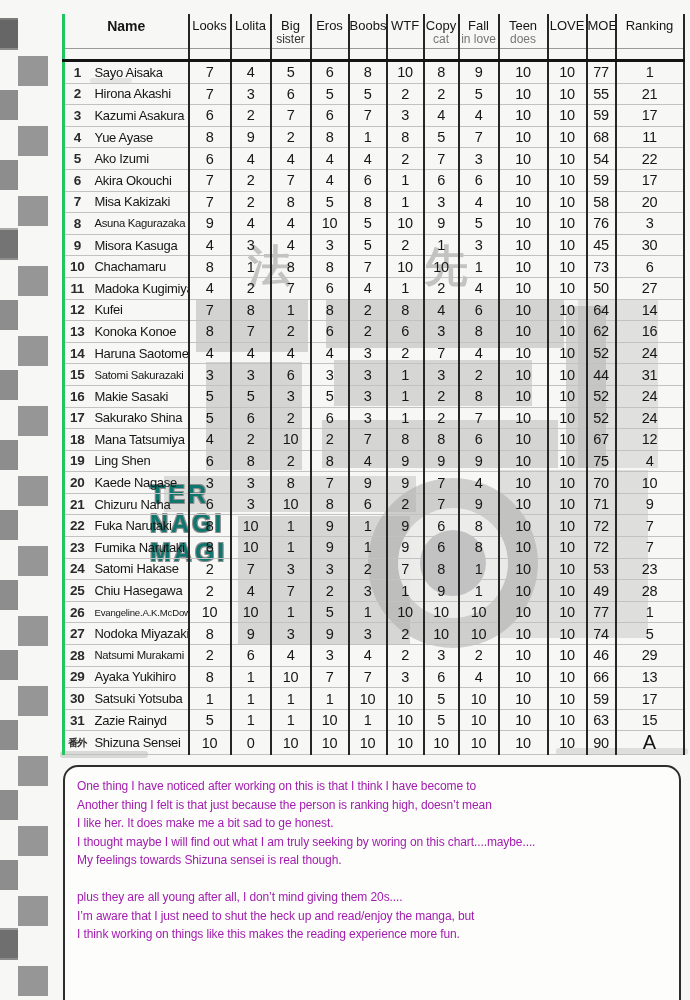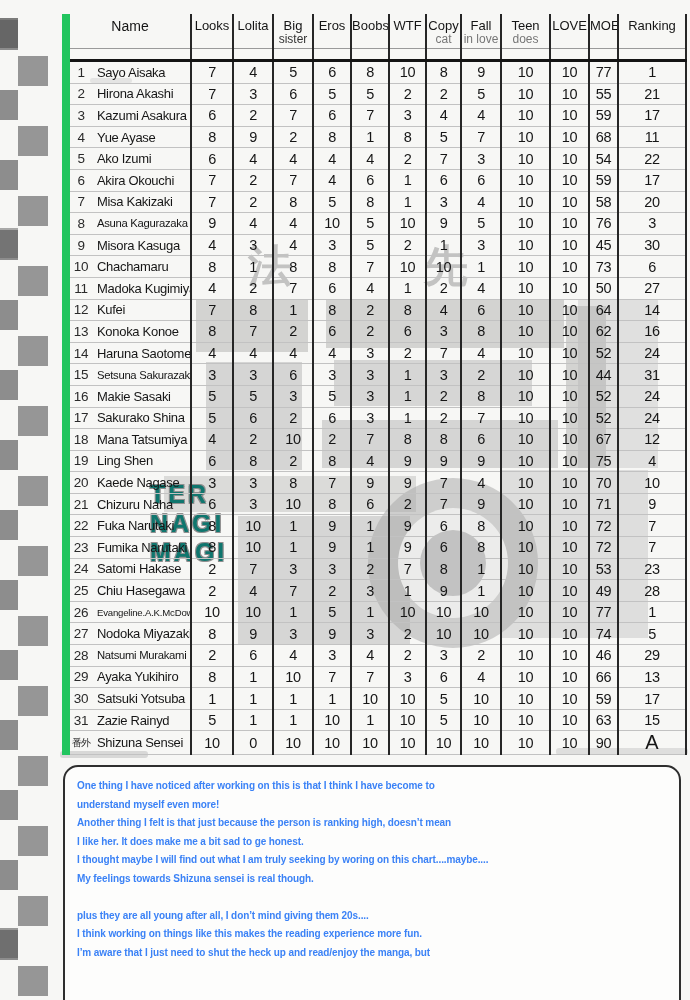--- a/index.html
+++ b/index.html
@@ -25,36 +25,36 @@
   
   table.rt{position:absolute;left:62px;top:14px;width:620px;border-collapse:collapse;table-layout:fixed;z-index:3;}
   .rt th,.rt td{padding:0;margin:0;background:transparent;overflow:hidden;white-space:nowrap;}
   .rt th{font-weight:normal;font-size:13px;vertical-align:top;padding-top:4px;text-align:center;color:#151515;height:30px;}
   .rt th.name-h{font-size:14px;}
   .hdr-sub{display:block;font-size:12px;color:#333;line-height:13px;}
   .rt thead th:nth-child(8) .hdr-sub,
   .rt thead th:nth-child(9) .hdr-sub,
   .rt thead th:nth-child(10) .hdr-sub{color:#767676;}
   .rt th,.rt td{border-right:2px solid #262626;}
-  .rt th:first-child,.rt td.numc{border-left:8px solid #22c55e;}
+  .rt th:first-child,.rt td.numc{border-left:3px solid #22c55e;font-weight:bold;}
   .rt td.numc{border-right:none;}
   .rt thead tr.hd th{border-bottom:1px solid #9a9a9a;}
   .rt thead tr.band td{height:10px;border-bottom:3px solid #141414;}
   .rt tbody td{height:20.6px;border-bottom:1px solid #c2c2c2;text-align:center;font-size:14.5px;letter-spacing:-0.3px;color:#161616;}
   .rt tbody td.numc{font-size:13.5px;color:#2a2a2a;}
   .rt tbody td.numc.cjk{font-size:10px;letter-spacing:-1px;margin-top:6px;}
   .rt tbody td.namec{text-align:left;padding-left:5px;font-size:13px;}
   .rt tbody td.namec.n16{font-size:11.3px;margin-left:36px;}
   .rt tbody td.namec.n21{font-size:9.6px;letter-spacing:-0.2px;}
   .rt tbody td.rank-A{font-size:20px;letter-spacing:0;}
   
   .notes-box{position:absolute;left:63px;top:765px;width:618px;height:260px;
     border:2px solid #2e2e2e;border-radius:15px;background:#fdfdfc;z-index:4;box-sizing:border-box;
     padding:10px 12px 0 12px;}
-  .notes-line{font-size:10px;line-height:18.5px;letter-spacing:-0.1px;color:#3b82f6;white-space:nowrap;font-weight:bold;}
+  .notes-line{font-size:12px;line-height:18.5px;letter-spacing:-0.1px;color:#a21caf;white-space:nowrap;}
 </style>
 </head>
 <body>
 
 <div class="checker-col c1"></div>
 <div class="checker-col c2"></div>
 <div class="checker-dark" style="left:-12px;top:18px;"></div>
 <div class="checker-dark" style="left:-12px;top:228px;opacity:.5;"></div>
 <div class="checker-dark" style="left:-12px;top:928px;opacity:.6;"></div>
 
@@ -350,21 +350,21 @@
         <td>2</td>
         <td>7</td>
         <td>4</td>
         <td>10</td>
         <td>10</td>
         <td>52</td>
         <td>24</td>
       </tr>
       <tr>
         <td class="numc">15</td>
-        <td class="namec n16">Setsuna Sakurazaki</td>
+        <td class="namec n16">Satomi Sakurazaki</td>
         <td>3</td>
         <td>3</td>
         <td>6</td>
         <td>3</td>
         <td>3</td>
         <td>1</td>
         <td>3</td>
         <td>2</td>
         <td>10</td>
         <td>10</td>
@@ -642,23 +642,22 @@
         <td>10</td>
         <td>90</td>
         <td class="rank-A">A</td>
       </tr>
     </tbody>
 </table>
 
 <div class="notes-box">
   <div id="notes-lines">
       <div class="notes-line">One thing I have noticed after working on this is that I think I have become to</div>
-      <div class="notes-line">understand myself even more!</div>
       <div class="notes-line">Another thing I felt is that just because the person is ranking high, doesn’t mean</div>
       <div class="notes-line">I like her. It does make me a bit sad to ge honest.</div>
       <div class="notes-line">I thought maybe I will find out what I am truly seeking by woring on this chart....maybe....</div>
       <div class="notes-line">My feelings towards Shizuna sensei is real though.</div>
       <div class="notes-line">&nbsp;</div>
       <div class="notes-line">plus they are all young after all, I don’t mind giving them 20s....</div>
+      <div class="notes-line">I’m aware that I just need to shut the heck up and read/enjoy the manga, but</div>
       <div class="notes-line">I think working on things like this makes the reading experience more fun.</div>
-      <div class="notes-line">I’m aware that I just need to shut the heck up and read/enjoy the manga, but</div>
     </div>
 </div>
 
 </body></html>

